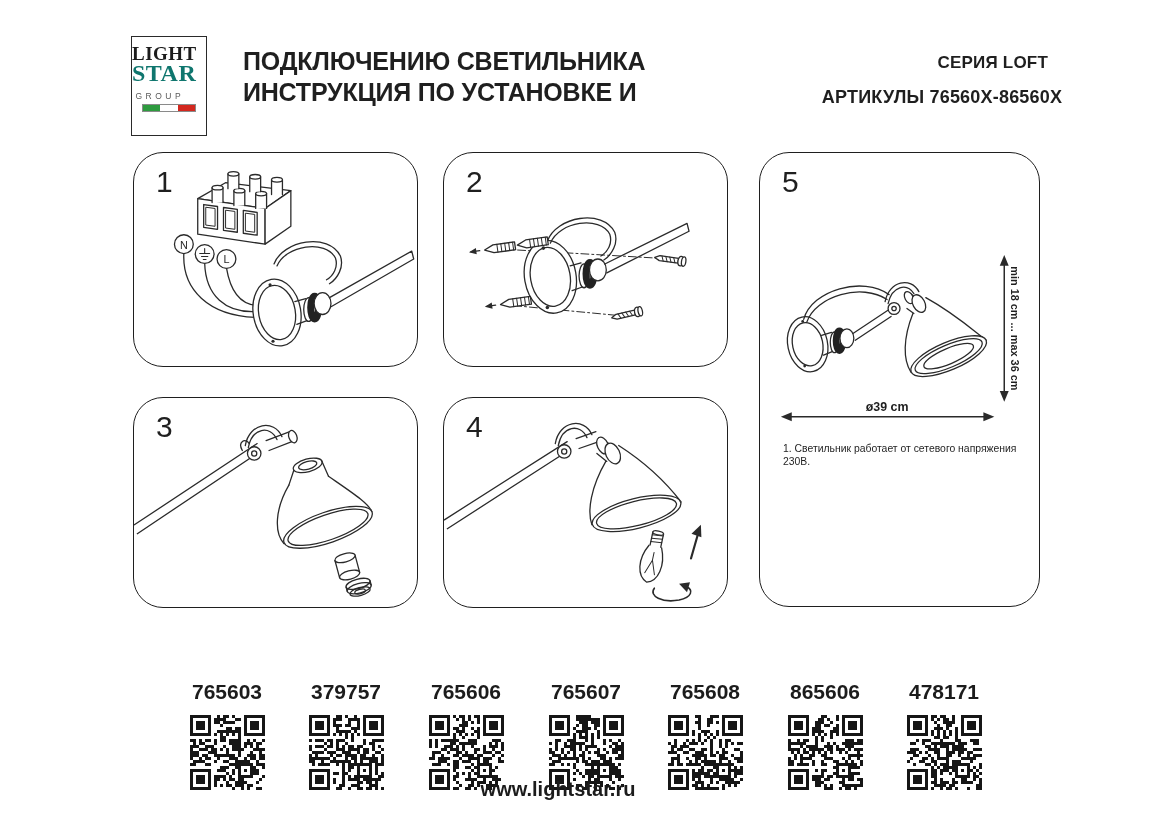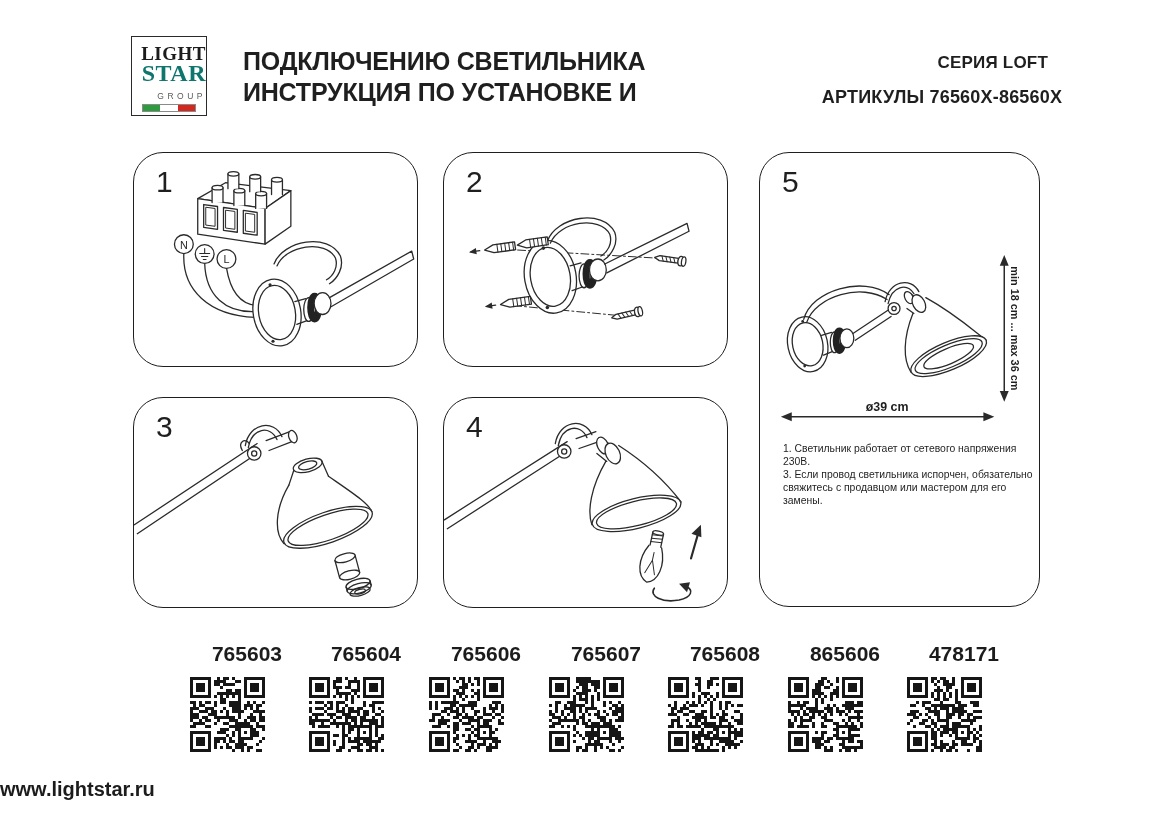--- a/index.html
+++ b/index.html
@@ -1,22 +1,22 @@
 <!DOCTYPE html>
 <html><head>
 <meta charset="utf-8">
 <style>
   html,body{margin:0;padding:0;background:#e8e8e8}
   .page{position:relative;width:1169px;height:826px;background:#ffffff;
         font-family:"Liberation Sans",sans-serif;color:#1f1f1f;overflow:hidden;margin:0 auto}
   .abs{position:absolute}
 
   
-  .logo-box{left:131px;top:36px;width:76px;height:80px;border:1.5px solid #2a2a2a;
-            box-sizing:border-box;text-align:right;background:#fff}
+  .logo-box{left:131px;top:36px;width:76px;height:100px;border:1.5px solid #2a2a2a;
+            box-sizing:border-box;text-align:left;background:#fff}
   .logo-light{font-family:"Liberation Serif",serif;font-weight:700;font-size:19px;line-height:18px;
               margin-top:8px;letter-spacing:.5px;color:#1c1c1c}
   .logo-star{font-family:"Liberation Serif",serif;font-weight:700;font-size:24px;line-height:21px;
              letter-spacing:.5px;color:#0f766e}
   .logo-group{font-size:8.5px;letter-spacing:3.5px;color:#5a5a5a;margin-top:7px;text-indent:3.5px}
   .flag{margin:3px auto 0;width:52px;height:6px;border:1px solid #8a8a8a;display:flex;box-sizing:content-box}
   .flag i{flex:1;display:block}
 
   
   .title{left:243px;top:46px;font-size:25px;font-weight:700;line-height:31px;letter-spacing:-.2px}
@@ -27,27 +27,27 @@
   .panel{position:absolute;border:1.6px solid #1f1f1f;border-radius:30px;box-sizing:border-box;background:#fff}
   .panel-num{position:absolute;left:22px;top:12px;font-size:30px;font-weight:400;color:#1f1f1f}
   svg.art{position:absolute;left:0;top:0;width:100%;height:100%}
   .ln{stroke:#2a2a2a;fill:none;stroke-width:1.3;stroke-linecap:round;stroke-linejoin:round}
   .svgtxt{font-family:"Liberation Sans",sans-serif;font-size:11px;fill:#2a2a2a;stroke:none;text-anchor:middle}
   .dimtxt{font-family:"Liberation Sans",sans-serif;fill:#1f1f1f;stroke:none;font-weight:700}
 
   .warnings{position:absolute;left:23px;top:289px;width:258px;font-size:10.4px;line-height:13px;color:#1f1f1f}
 
   
-  .art-col{position:absolute;top:643px;width:110px;text-align:right}
+  .art-col{position:absolute;top:681px;width:110px;text-align:center}
   .art-code{font-size:21px;font-weight:700;line-height:21px;color:#1c1c1c}
   .qr-wrap{margin-top:13px;display:flex;justify-content:center}
   svg.qr{display:block;background:#fff}
   svg.qr rect{fill:#161616}
 
-  .footer{left:0;top:778px;width:1116px;font-size:20px;font-weight:700;color:#1c1c1c}
+  .footer{left:0;top:778px;width:1116px;text-align:center;font-size:20px;font-weight:700;color:#1c1c1c}
 </style>
 </head>
 <body>
 
 <div class="page">
 
   <div class="abs logo-box">
     <div class="logo-light">LIGHT</div>
     <div class="logo-star">STAR</div>
     <div class="logo-group">GROUP</div>
@@ -351,21 +351,20 @@
         <g>
           <path d="M246,112 V241" stroke-width="1.5"></path>
           <polygon points="246,102 241.5,113 250.5,113" fill="#2a2a2a" stroke="none"></polygon>
           <polygon points="246,250 241.5,239 250.5,239" fill="#2a2a2a" stroke="none"></polygon>
           <text class="dimtxt" transform="rotate(90 253 176)" x="253" y="176" text-anchor="middle" font-size="11">min 18 cm ... max 36 cm</text>
         </g>
       </g>
     </svg>
     <div class="warnings">
       <div>1. Светильник работает от сетевого напряжения 230В.</div>
-      <div>3. Если провод светильника испорчен, обязательно свяжитесь с продавцом или мастером для его замены.</div>
     </div>
   </div>
 
   <div class="art-col" style="left:172px">
     <div class="art-code">765603</div>
     <div class="qr-wrap">
         <svg class="qr" width="75" height="75" viewBox="0 0 75 75">
           <rect x="0" y="0" width="3" height="3"></rect>
           <rect x="3" y="0" width="3" height="3"></rect>
           <rect x="6" y="0" width="3" height="3"></rect>
@@ -688,21 +687,21 @@
           <rect x="18" y="72" width="3" height="3"></rect>
           <rect x="42" y="72" width="3" height="3"></rect>
           <rect x="51" y="72" width="3" height="3"></rect>
           <rect x="57" y="72" width="3" height="3"></rect>
           <rect x="66" y="72" width="3" height="3"></rect>
           <rect x="69" y="72" width="3" height="3"></rect>
         </svg>
       </div>
   </div>
   <div class="art-col" style="left:291px">
-    <div class="art-code">765604</div>
+    <div class="art-code">379757</div>
     <div class="qr-wrap">
         <svg class="qr" width="75" height="75" viewBox="0 0 75 75">
           <rect x="0" y="0" width="3" height="3"></rect>
           <rect x="3" y="0" width="3" height="3"></rect>
           <rect x="6" y="0" width="3" height="3"></rect>
           <rect x="9" y="0" width="3" height="3"></rect>
           <rect x="12" y="0" width="3" height="3"></rect>
           <rect x="15" y="0" width="3" height="3"></rect>
           <rect x="18" y="0" width="3" height="3"></rect>
           <rect x="27" y="0" width="3" height="3"></rect>

